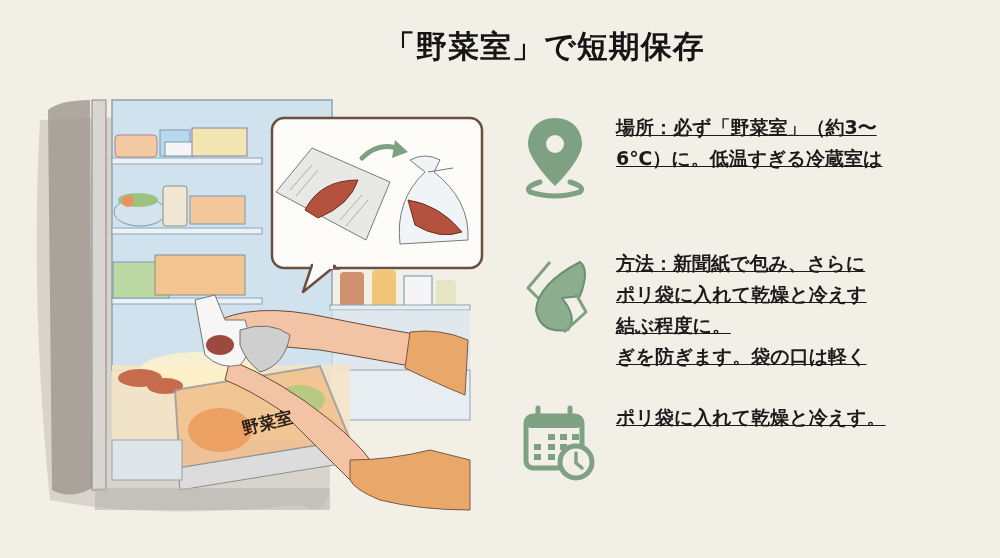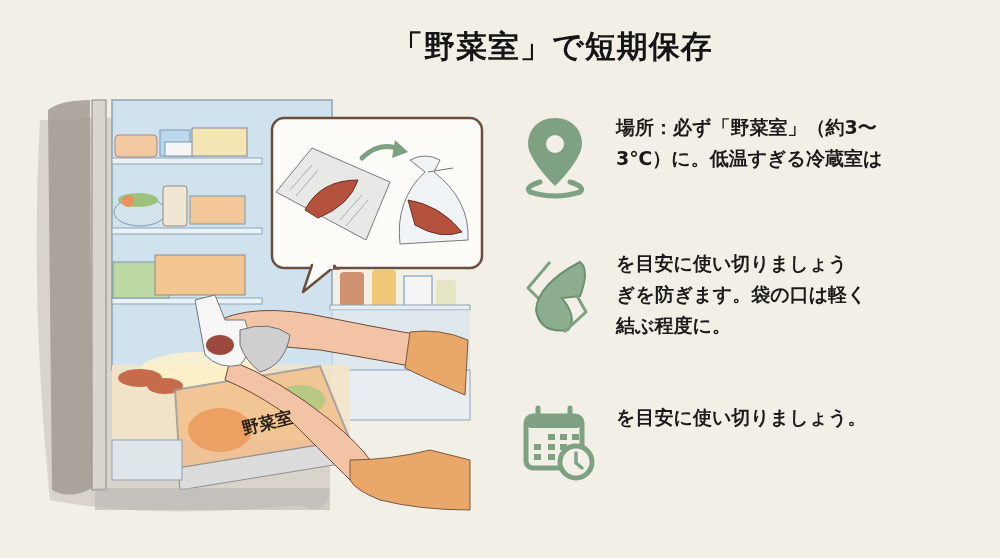--- a/index.html
+++ b/index.html
@@ -4,32 +4,32 @@
 <style>
   html, body { margin: 0; padding: 0; }
   body {
     width: 1000px; height: 558px; overflow: hidden;
     background: #f2efe6;
     font-family: "DejaVu Sans", sans-serif;
     position: relative;
     color: #1a1a1a;
   }
   .title {
-    position: absolute; left: 392px; top: 26px; width: 400px;
+    position: absolute; left: 384px; top: 26px; width: 400px;
     font-size: 31px; font-weight: bold; letter-spacing: 1px;
     white-space: nowrap; color: #151515; font-family: Liberation Serif, serif;
   }
   .illustration { position: absolute; left: 0; top: 0; width: 520px; height: 558px; }
   .item { position: absolute; left: 520px; width: 470px; height: 140px; }
   .item .icon { position: absolute; left: 0; top: 0; width: 70px; height: 80px; }
   .item .text {
     position: absolute; left: 96px; top: 0; width: 360px;
     font-size: 19px; font-weight: bold; line-height: 31px; color: #1b1b1b;
   }
-  .item .text span { display: block; white-space: nowrap; }
+  .item .text span { display: block; white-space: nowrap; text-decoration: underline; }
   .drawer-label {
     position: absolute; left: 240px; top: 418px;
     font-size: 17px; font-weight: bold; color: #2b2016;
     transform: rotate(-14deg); transform-origin: left top;
     white-space: nowrap;
   }
 </style>
 </head>
 <body>
 
@@ -119,36 +119,37 @@
 <div class="item" style="top:112px;">
   <div class="icon">
     <svg width="70" height="90" viewBox="0 0 70 90">
       <path d="M35 6 C18 6 8 18 8 32 C8 48 35 74 35 74 C35 74 62 48 62 32 C62 18 52 6 35 6 Z" fill="#7fa183"></path>
       <circle cx="35" cy="32" r="9" fill="#f2efe6"></circle>
       <path d="M20 70 Q4 75 10 80 Q35 88 60 80 Q66 75 50 70" fill="none" stroke="#7fa183" stroke-width="5" stroke-linecap="round"></path>
     </svg>
   </div>
   <div class="text">
     <span>場所：必ず「野菜室」（約3〜</span>
-    <span>3℃）に。低温すぎる冷蔵室は</span>
+    <span>6℃）に。低温すぎる冷蔵室は</span>
   </div>
 </div>
 
 <div class="item" style="top:248px;">
   <div class="icon">
     <svg width="70" height="90" viewBox="0 0 70 90">
       <path d="M30 14 L8 40 L26 58" fill="none" stroke="#7fa183" stroke-width="3" stroke-linejoin="round"></path>
       <path d="M60 14 Q70 22 60 48 L42 50 Q58 70 48 82 Q20 86 16 62 Q18 36 60 14 Z" fill="#8cae8f" stroke="#6b8f70" stroke-width="2"></path>
       <path d="M56 46 L66 64 L44 84" fill="none" stroke="#7fa183" stroke-width="3" stroke-linejoin="round"></path>
     </svg>
   </div>
   <div class="text">
-    <span>を目安に使い切りましょう</span>
+    <span>方法：新聞紙で包み、さらに</span>
+    <span>ポリ袋に入れて乾燥と冷えす</span>
+    <span>結ぶ程度に。</span>
     <span>ぎを防ぎます。袋の口は軽く</span>
-    <span>結ぶ程度に。</span>
   </div>
 </div>
 
 <div class="item" style="top:402px;">
   <div class="icon">
     <svg width="76" height="80" viewBox="0 0 76 80">
       <rect x="6" y="14" width="56" height="52" rx="7" fill="none" stroke="#7fa183" stroke-width="5"></rect>
       <rect x="6" y="14" width="56" height="12" rx="5" fill="#7fa183"></rect>
       <line x1="18" y1="6" x2="18" y2="18" stroke="#7fa183" stroke-width="5" stroke-linecap="round"></line>
       <line x1="50" y1="6" x2="50" y2="18" stroke="#7fa183" stroke-width="5" stroke-linecap="round"></line>
@@ -160,15 +161,15 @@
           <rect x="28" y="42" width="7" height="6"></rect>
           <rect x="40" y="42" width="7" height="6"></rect>
         <rect x="14" y="52" width="7" height="6"></rect>
           <rect x="28" y="52" width="7" height="6"></rect>
       </g>
       <circle cx="56" cy="60" r="16" fill="#f2efe6" stroke="#7fa183" stroke-width="5"></circle>
       <path d="M56 51 L56 61 L62 66" fill="none" stroke="#7fa183" stroke-width="3.5" stroke-linecap="round"></path>
     </svg>
   </div>
   <div class="text">
-    <span>を目安に使い切りましょう。</span>
+    <span>ポリ袋に入れて乾燥と冷えす。</span>
   </div>
 </div>
 
 </body></html>

